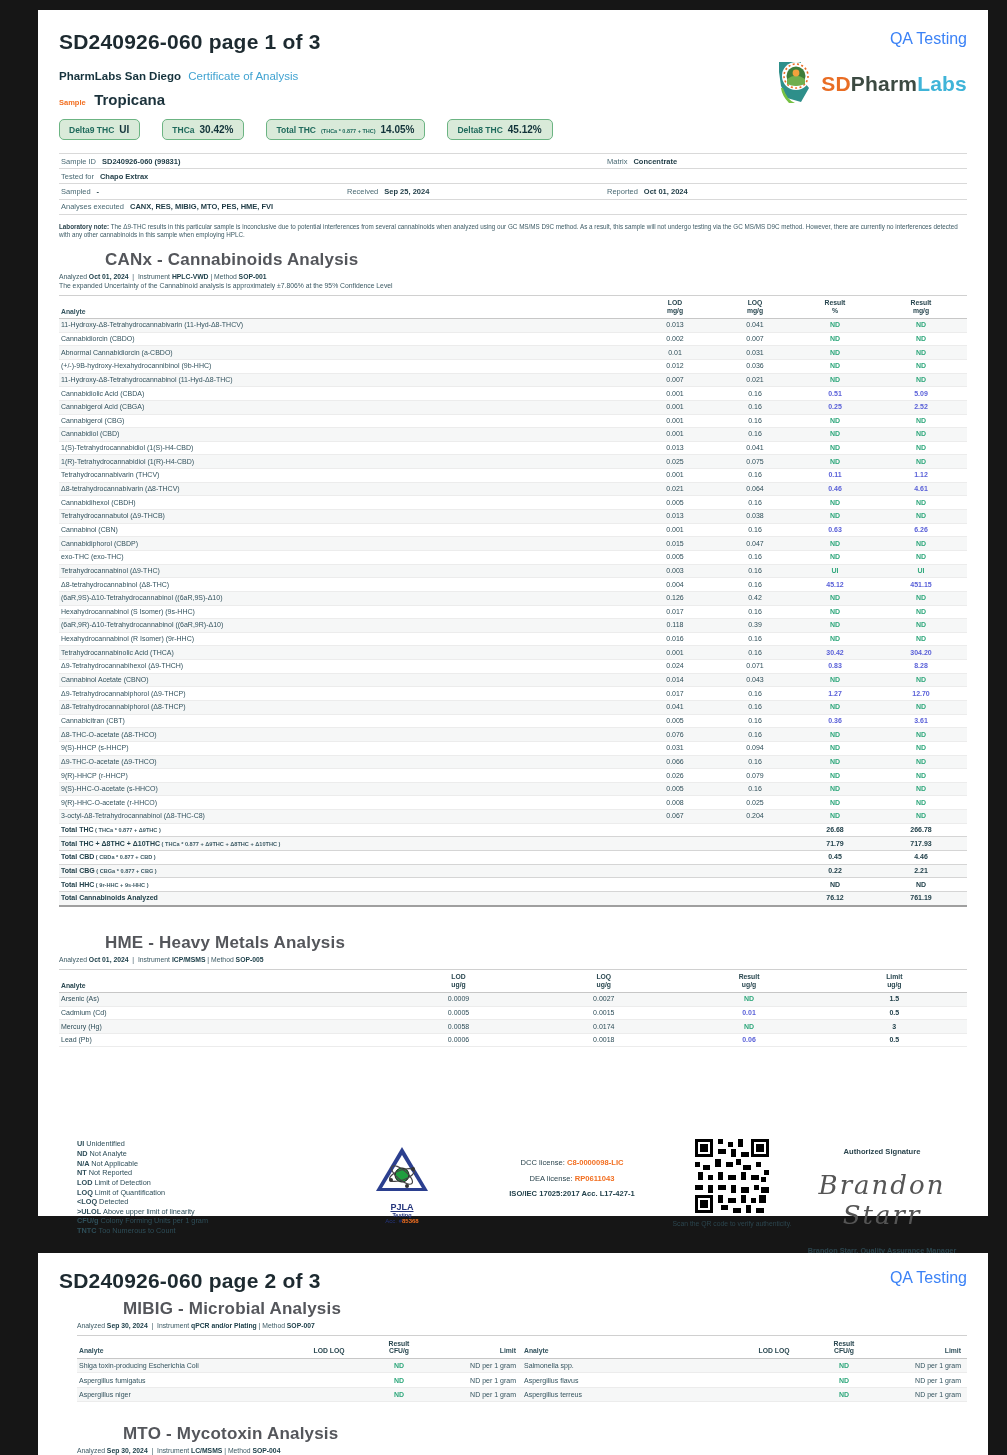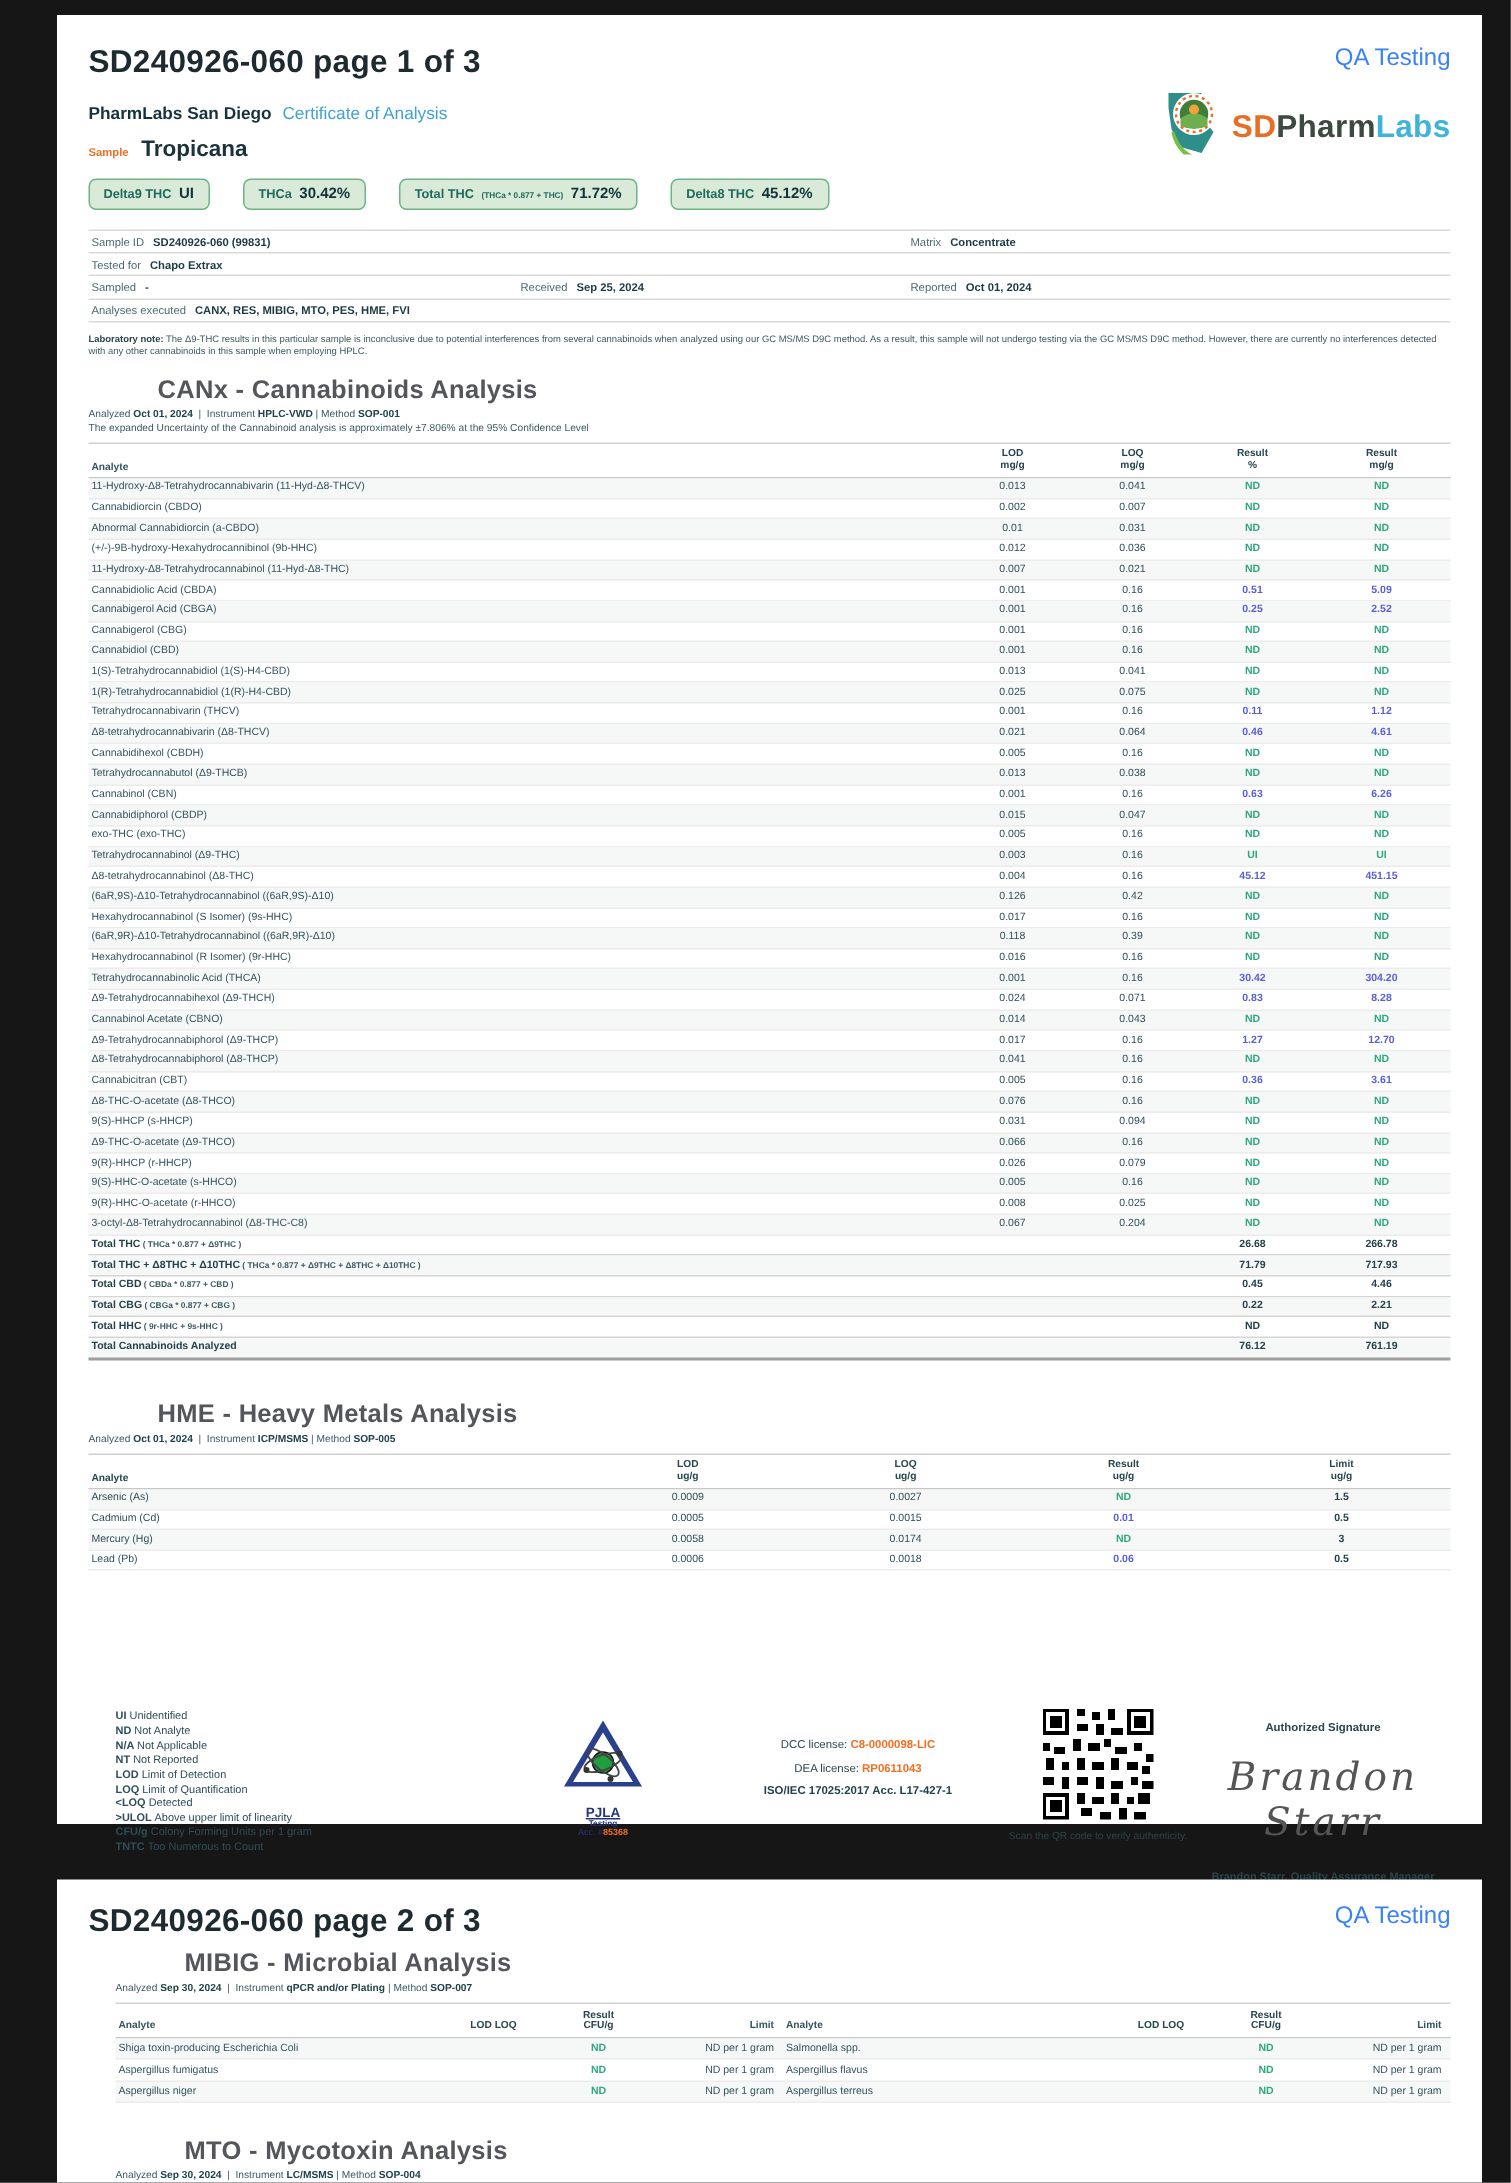--- a/index.html
+++ b/index.html
@@ -132,21 +132,21 @@
               <span class="b-label">Delta9 THC</span>
               <span class="b-value">UI</span>
             </div>
             <div class="badge">
               <span class="b-label">THCa</span>
               <span class="b-value">30.42%</span>
             </div>
             <div class="badge">
               <span class="b-label">Total THC</span>
               <span class="b-sub">(THCa * 0.877 + THC)</span>
-              <span class="b-value">71.72%</span>
+              <span class="b-value">14.05%</span>
             </div>
             <div class="badge">
               <span class="b-label">Delta8 THC</span>
               <span class="b-value">45.12%</span>
             </div>
           </div>
       </div>
       <div class="logo-wrap">
         <span>
           <svg width="46" height="48" viewBox="0 0 46 48">

